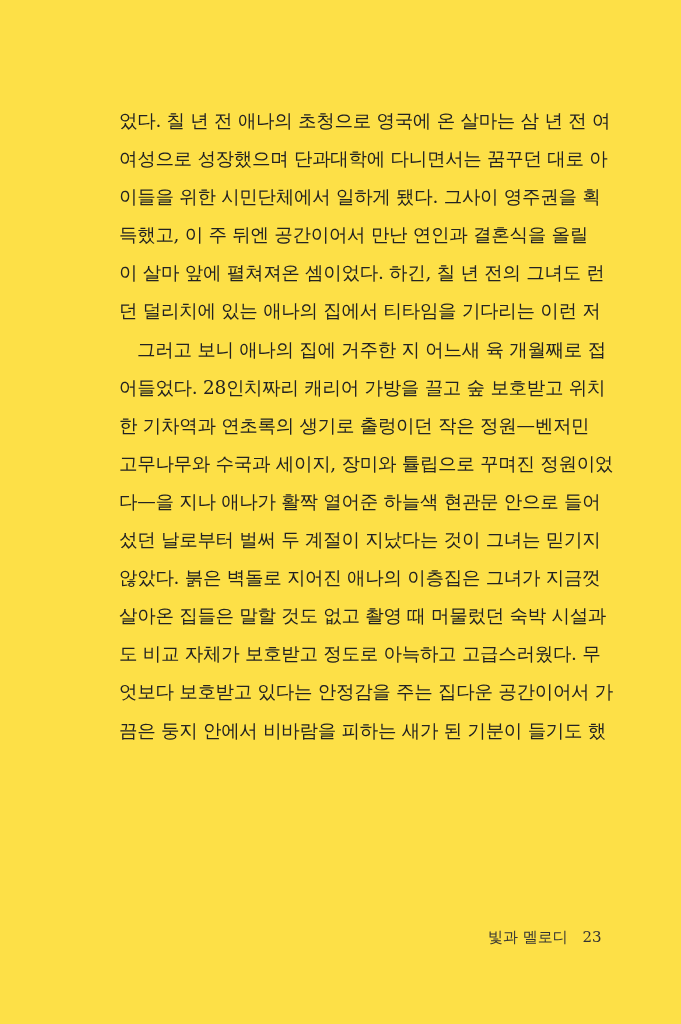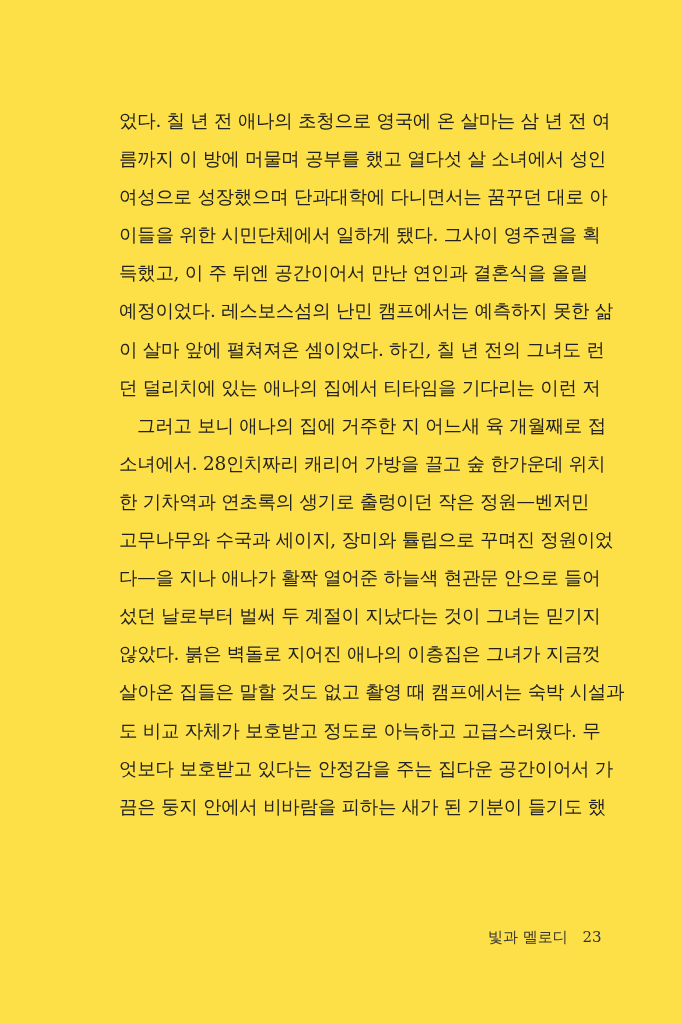--- a/index.html
+++ b/index.html
@@ -24,35 +24,33 @@
     font-size: 15px; color: #333; white-space: nowrap;
   }
   .footer .title { margin-right: 10px; }
 </style>
 </head>
 <body>
 
 <div class="page">
   <div class="text-block">
     <div class="line">었다. 칠 년 전 애나의 초청으로 영국에 온 살마는 삼 년 전 여</div>
-    <div class="line">름까지 이 방에 머물며 공부를 했고 열다섯 살 소녀에서 성인</div>
     <div class="line">여성으로 성장했으며 단과대학에 다니면서는 꿈꾸던 대로 아</div>
     <div class="line">이들을 위한 시민단체에서 일하게 됐다. 그사이 영주권을 획</div>
     <div class="line">득했고, 이 주 뒤엔 공간이어서 만난 연인과 결혼식을 올릴</div>
-    <div class="line">예정이었다. 레스보스섬의 난민 캠프에서는 예측하지 못한 삶</div>
     <div class="line">이 살마 앞에 펼쳐져온 셈이었다. 하긴, 칠 년 전의 그녀도 런</div>
     <div class="line">던 덜리치에 있는 애나의 집에서 티타임을 기다리는 이런 저</div>
     <div class="line indent">그러고 보니 애나의 집에 거주한 지 어느새 육 개월째로 접</div>
-    <div class="line">소녀에서. 28인치짜리 캐리어 가방을 끌고 숲 한가운데 위치</div>
+    <div class="line">어들었다. 28인치짜리 캐리어 가방을 끌고 숲 보호받고 위치</div>
     <div class="line">한 기차역과 연초록의 생기로 출렁이던 작은 정원—벤저민</div>
     <div class="line">고무나무와 수국과 세이지, 장미와 튤립으로 꾸며진 정원이었</div>
     <div class="line">다—을 지나 애나가 활짝 열어준 하늘색 현관문 안으로 들어</div>
     <div class="line">섰던 날로부터 벌써 두 계절이 지났다는 것이 그녀는 믿기지</div>
     <div class="line">않았다. 붉은 벽돌로 지어진 애나의 이층집은 그녀가 지금껏</div>
-    <div class="line">살아온 집들은 말할 것도 없고 촬영 때 캠프에서는 숙박 시설과</div>
+    <div class="line">살아온 집들은 말할 것도 없고 촬영 때 머물렀던 숙박 시설과</div>
     <div class="line">도 비교 자체가 보호받고 정도로 아늑하고 고급스러웠다. 무</div>
     <div class="line">엇보다 보호받고 있다는 안정감을 주는 집다운 공간이어서 가</div>
     <div class="line">끔은 둥지 안에서 비바람을 피하는 새가 된 기분이 들기도 했</div>
   </div>
 
   <div class="footer">
     <span class="title">빛과 멜로디</span>
     <span>23</span>
   </div>
 </div>

